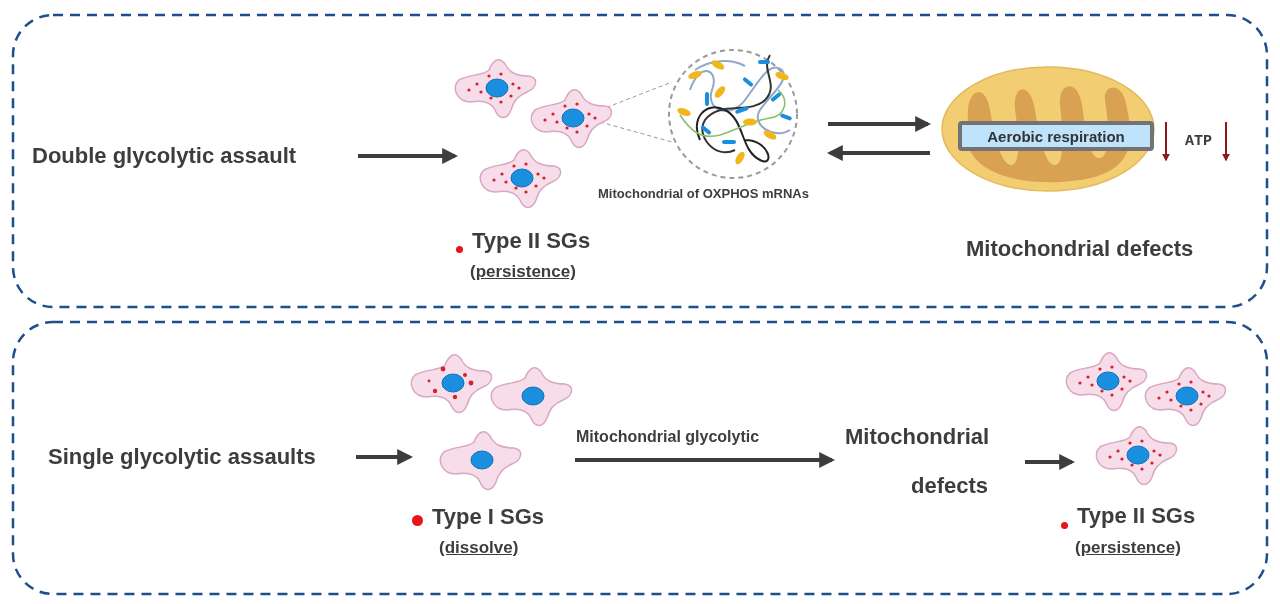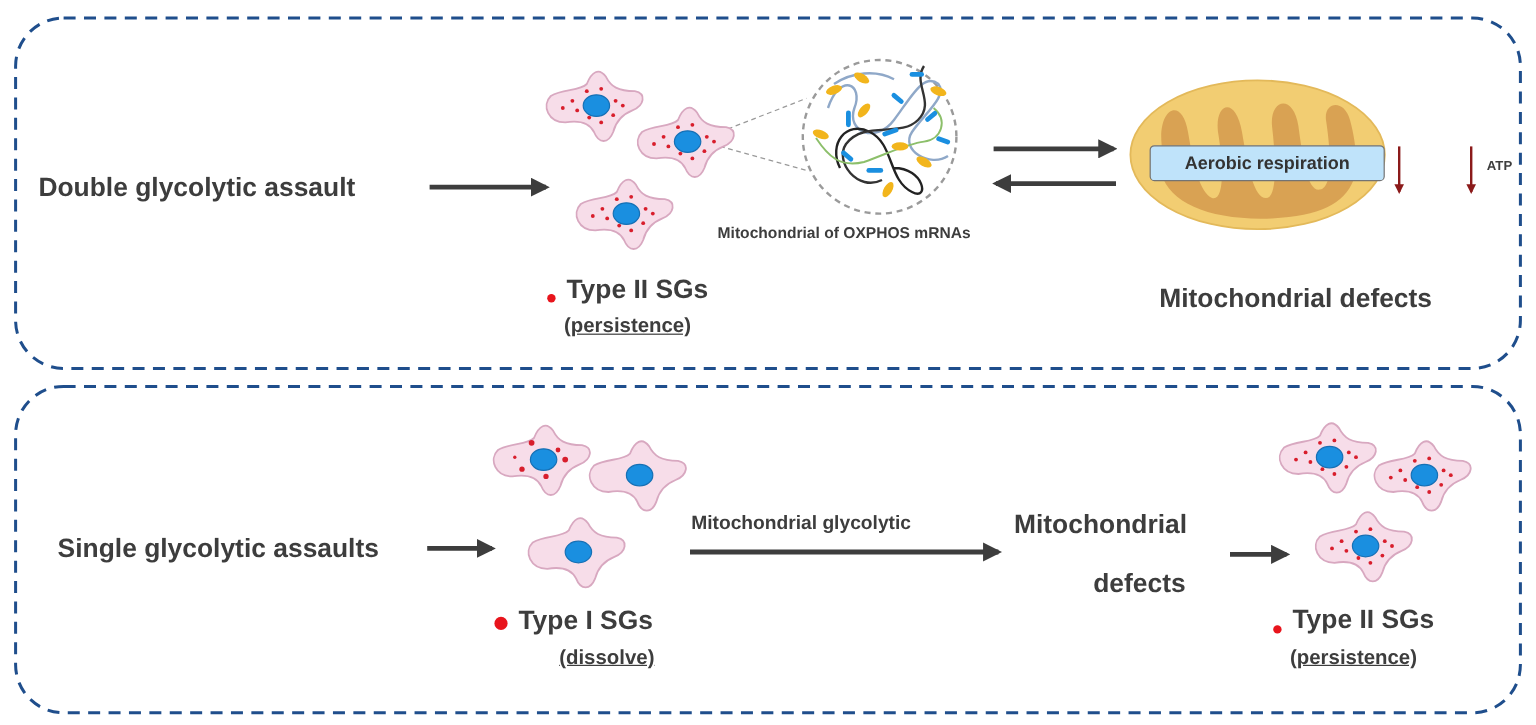--- a/index.html
+++ b/index.html
@@ -4,21 +4,21 @@
 <style>
   html, body { margin:0; padding:0; background:#ffffff; }
   body { width:1280px; height:604px; position:relative; overflow:hidden; font-family:"Liberation Sans", sans-serif; color:#3d3d3d; }
   .abs { position:absolute; }
   .txt { font-weight:bold; white-space:nowrap; color:#3d3d3d; }
   .t-main { font-size:22px; }
   .t-small { font-size:13px; }
   .t-label { font-size:17px;text-decoration:underline; }
   svg { position:absolute; left:0; top:0; overflow:visible; }
   .sg-dot { display:inline-block; border-radius:50%; background:#e8141c; vertical-align:middle; }
-  .mito-box { position:absolute; left:958px; top:121px; width:196px; height:30px; background:#bfe3fa; border:1px solid #737373; border-radius:4px; box-sizing:border-box; display:flex; align-items:center; justify-content:center; font-weight:bold; font-size:15px; color:#333; }
+  .mito-box { position:absolute; left:958px; top:121px; width:196px; height:30px; background:#bfe3fa; border:4px solid #737373; border-radius:4px; box-sizing:border-box; display:flex; align-items:center; justify-content:center; font-weight:bold; font-size:15px; color:#333; }
 </style>
 </head>
 <body>
 
 <svg width="1280" height="604">
   <defs>
     <marker id="ah" viewBox="0 0 10 10" refX="8" refY="5" markerWidth="4" markerHeight="4" orient="auto">
       <path d="M0,0 L10,5 L0,10 z" fill="#3d3d3d"></path>
     </marker>
     <marker id="ahr" viewBox="0 0 10 10" refX="8" refY="5" markerWidth="4" markerHeight="4" orient="auto">
@@ -195,28 +195,28 @@
         <circle cx="4" cy="14" r="1.6"></circle>
         <circle cx="-6" cy="10" r="1.6"></circle>
         <circle cx="-28" cy="2" r="1.6"></circle>
       </g>
   </g>
 </svg>
 
 <div class="abs txt t-main" style="left:32px;top:143px;">Double glycolytic assault</div>
 <div class="abs txt t-small" style="left:598px;top:186px;">Mitochondrial of OXPHOS mRNAs</div>
 <div class="mito-box">Aerobic respiration</div>
-<div class="abs txt" style="left:1239px;top:133px;font-size:11px;">ATP</div>
+<div class="abs txt" style="left:1185px;top:133px;font-size:15px;font-family:Liberation Mono, monospace;">ATP</div>
 <div class="abs txt t-main" style="left:966px;top:236px;text-align:right;">Mitochondrial defects</div>
 <div class="abs" style="left:456px;top:240px;width:7px;height:7px;"><span class="sg-dot" style="width:7px;height:7px;"></span></div>
 <div class="abs txt t-main" style="left:472px;top:228px;">Type II SGs</div>
 <div class="abs txt t-label" style="left:470px;top:262px;">(persistence)</div>
 
 <div class="abs txt t-main" style="left:48px;top:444px;">Single glycolytic assaults</div>
 <div class="abs" style="left:412px;top:511px;width:11px;height:11px;"><span class="sg-dot" style="width:11px;height:11px;"></span></div>
 <div class="abs txt t-main" style="left:432px;top:504px;">Type I SGs</div>
-<div class="abs txt t-label" style="left:466px;top:538px;">(dissolve)</div>
+<div class="abs txt t-label" style="left:439px;top:538px;">(dissolve)</div>
 <div class="abs txt" style="left:576px;top:428px;font-size:16px;">Mitochondrial glycolytic</div>
 <div class="abs txt t-main" style="left:845px;top:424px;">Mitochondrial</div>
 <div class="abs txt t-main" style="left:886px;top:473px;margin-left:25px;">defects</div>
 <div class="abs" style="left:1061px;top:516px;width:7px;height:7px;"><span class="sg-dot" style="width:7px;height:7px;"></span></div>
 <div class="abs txt t-main" style="left:1077px;top:503px;">Type II SGs</div>
 <div class="abs txt t-label" style="left:1075px;top:538px;">(persistence)</div>
 
 </body></html>

